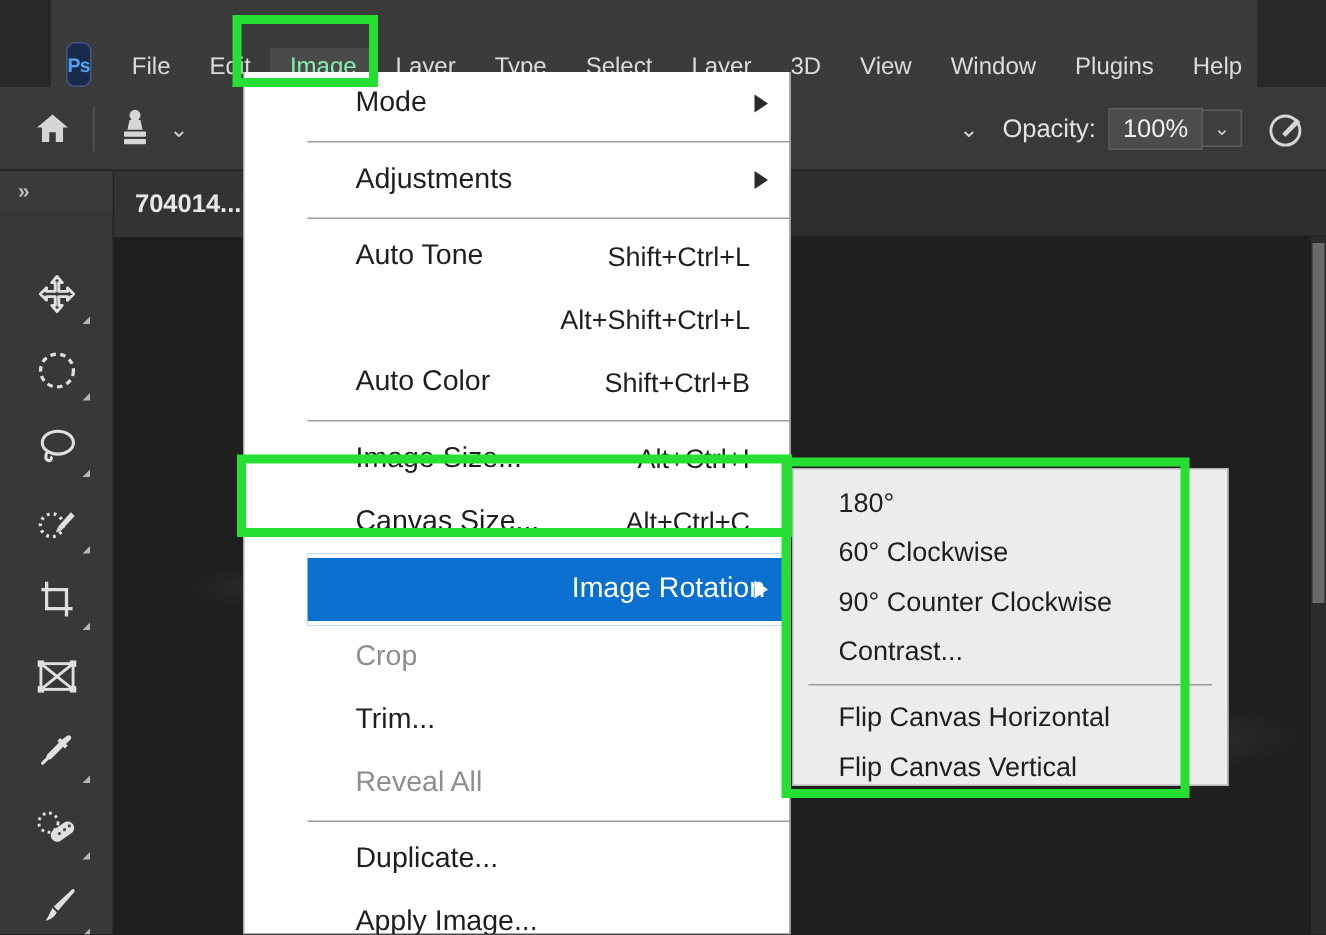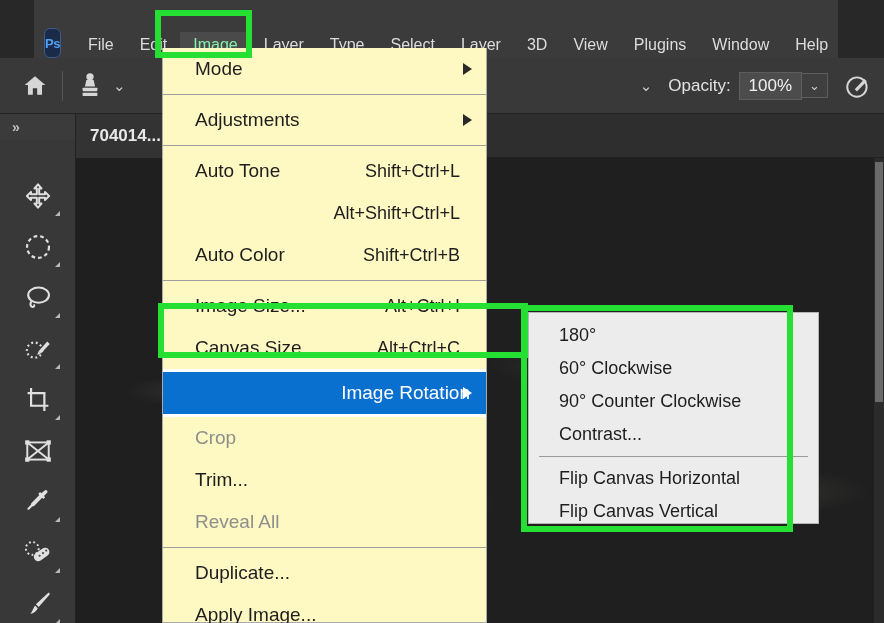--- a/index.html
+++ b/index.html
@@ -192,25 +192,26 @@
       radial-gradient(ellipse 90px 22px at 14% 26%, rgba(255,255,255,0.07), rgba(255,255,255,0) 70%),
       radial-gradient(ellipse 120px 26px at 62% 18%, rgba(255,255,255,0.06), rgba(255,255,255,0) 70%),
       radial-gradient(ellipse 140px 30px at 40% 62%, rgba(255,248,220,0.10), rgba(255,248,220,0) 72%),
       radial-gradient(ellipse 160px 34px at 85% 58%, rgba(255,248,220,0.10), rgba(255,248,220,0) 72%),
       radial-gradient(ellipse 120px 26px at 22% 84%, rgba(255,252,230,0.12), rgba(255,252,230,0) 72%);
   }
 
   
   #image-menu {
     position: absolute; left: 162px; top: 48px;
-    width: 325px; height: 575px;
-    background: #fef9c3;
+    width: 365px; height: 575px;
+    background: #ffffff;
     border: 1px solid #aaaaaa;
     border-top: none;
     z-index: 30;
+    padding-left: 42px;
   }
   .mi {
     position: relative;
     height: 42px;
     display: flex; align-items: center;
     padding: 0 16px 0 32px;
     color: #1e1e1e;
     font-size: 19px;
     white-space: nowrap;
   }
@@ -287,22 +288,22 @@
     <div id="ps-logo">Ps</div>
     <div class="menu-title">File</div>
     <div class="menu-title">Edit</div>
     <div class="menu-title active">Image</div>
     <div class="menu-title">Layer</div>
     <div class="menu-title">Type</div>
     <div class="menu-title">Select</div>
     <div class="menu-title">Layer</div>
     <div class="menu-title">3D</div>
     <div class="menu-title">View</div>
+    <div class="menu-title">Window</div>
     <div class="menu-title">Plugins</div>
-    <div class="menu-title">Window</div>
     <div class="menu-title">Help</div>
   </div>
 
   <div id="optionsbar">
     <div class="icon-btn" style="margin-left:22px;">
       <svg width="26" height="26" viewBox="0 0 24 24" fill="#d6d6d6">
         <path d="M12 3 L2.5 11 h3 v9 h4.5 v-6 h4 v6 H18.5 v-9 h3 Z"></path>
       </svg>
     </div>
     <div class="opt-sep"></div>

